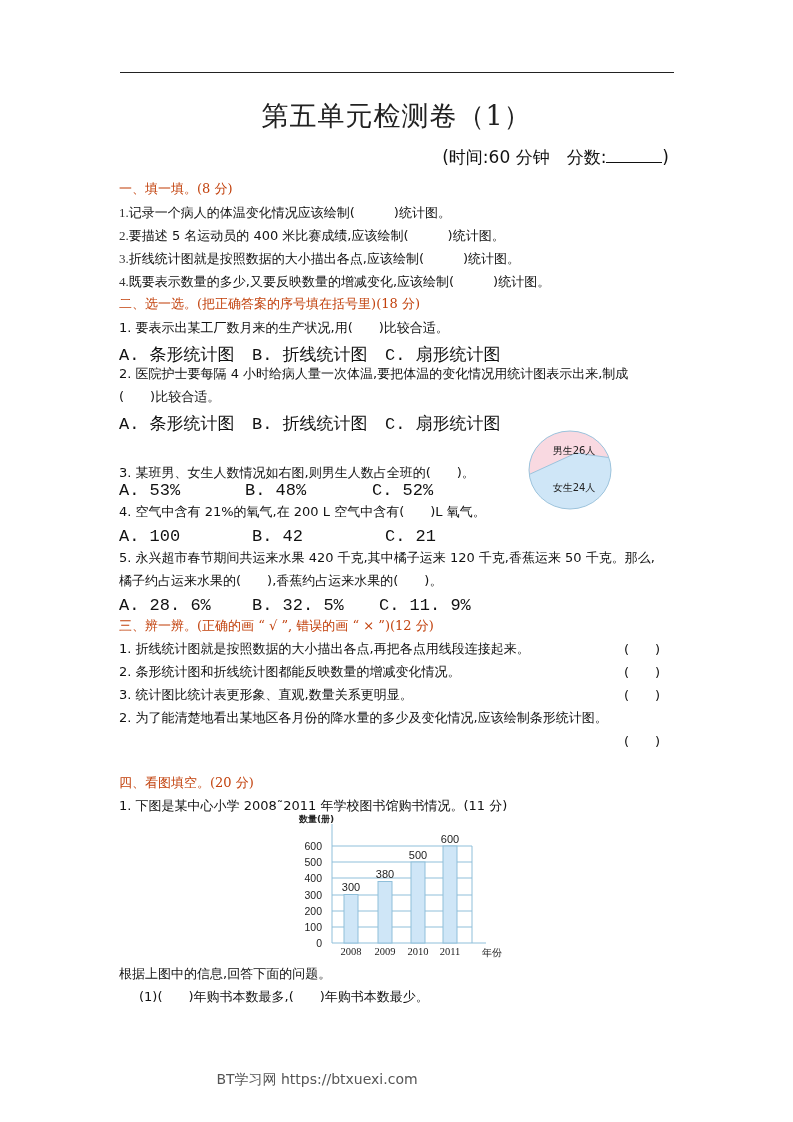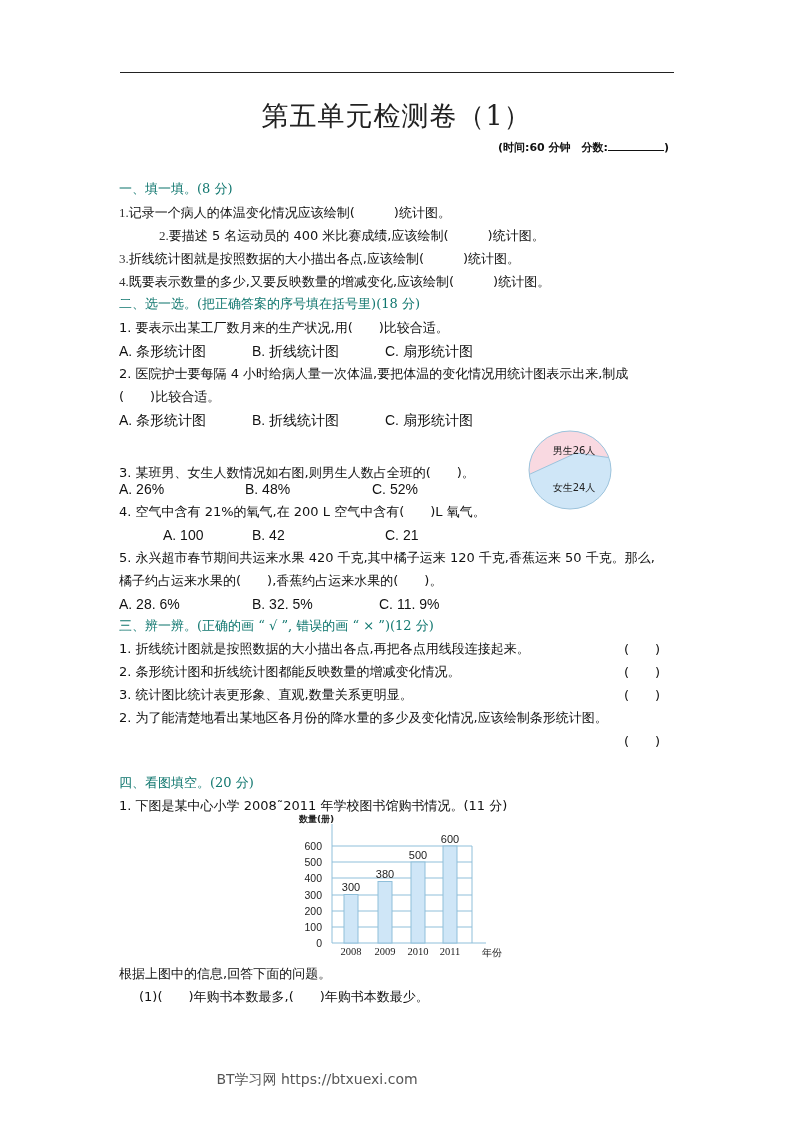--- a/index.html
+++ b/index.html
@@ -1,82 +1,82 @@
 <!DOCTYPE html>
 <html><head>
 <meta charset="utf-8">
 <style>
   html, body { margin:0; padding:0; background:#ffffff; }
   body { width:793px; height:1122px; position:relative; overflow:hidden;
          font-family:"DejaVu Sans", "Liberation Sans", sans-serif; color:#111; }
   .top-rule { position:absolute; left:120px; top:72px; width:554px; height:0; border-top:1.5px solid #222; }
   .title { position:absolute; left:0; width:793px; top:98px; text-align:center;
            font-family:"DejaVu Serif", "Liberation Serif", serif; font-size:27px; color:#222; letter-spacing:1px; }
-  .meta { position:absolute; right:124px; top:138px; font-size:11px; color:#111;font-weight:bold; }
+  .meta { position:absolute; right:124px; top:146px; font-size:17px; color:#111; }
   .meta .blank { display:inline-block; width:56px; border-bottom:1px solid #111; height:12px; vertical-align:baseline; }
   .line { position:absolute; left:119px; font-size:13px; white-space:nowrap; line-height:16px; }
-  .sec { color:#0f766e; font-family:"DejaVu Serif", "Liberation Serif", serif; }
+  .sec { color:#c2410c; font-family:"DejaVu Serif", "Liberation Serif", serif; }
   .num { font-family:"Liberation Serif", "DejaVu Serif", serif; color:#333; }
-  .opt { position:absolute; font-size:14px; font-family:Liberation Sans, sans-serif; white-space:nowrap;text-align:right; }
+  .opt { position:absolute; font-size:17px; font-family:Liberation Mono, monospace; white-space:nowrap;text-align:right; }
   .tf { position:absolute; left:624px; font-size:13px; white-space:pre; }
   .pie { position:absolute; left:528px; top:430px; width:84px; height:80px; }
   .chart { position:absolute; left:296px; top:812px; width:210px; height:148px; }
   .footer { position:absolute; left:0; width:634px; top:1071px; text-align:center;
             font-size:14px; color:#555; font-family:"DejaVu Sans", sans-serif; }
 </style>
 </head>
 <body>
 
 <div class="top-rule"></div>
 <div class="title">第五单元检测卷（1）</div>
 <div class="meta">
   <span>(时间:60 分钟　分数:</span><span class="blank"></span><span>)</span>
 </div>
 
 <div class="line sec" style="top:181px;">一、填一填。(8 分)</div>
 <div class="line" style="top:205px;"><span class="num">1.</span><span>记录一个病人的体温变化情况应该绘制(　　　)统计图。</span></div>
-<div class="line" style="top:228px;margin-left:40px;"><span class="num">2.</span><span>要描述 5 名运动员的 400 米比赛成绩,应该绘制(　　　)统计图。</span></div>
+<div class="line" style="top:228px;"><span class="num">2.</span><span>要描述 5 名运动员的 400 米比赛成绩,应该绘制(　　　)统计图。</span></div>
 <div class="line" style="top:251px;"><span class="num">3.</span><span>折线统计图就是按照数据的大小描出各点,应该绘制(　　　)统计图。</span></div>
 <div class="line" style="top:274px;"><span class="num">4.</span><span>既要表示数量的多少,又要反映数量的增减变化,应该绘制(　　　)统计图。</span></div>
 
 <div class="line sec" style="top:296px;">二、选一选。(把正确答案的序号填在括号里)(18 分)</div>
 <div class="line" style="top:320px;">1. 要表示出某工厂数月来的生产状况,用(　　)比较合适。</div>
 <div class="opt" style="left:119px; top:343px;">A. 条形统计图</div>
 <div class="opt" style="left:252px; top:343px;">B. 折线统计图</div>
 <div class="opt" style="left:385px; top:343px;">C. 扇形统计图</div>
 
 <div class="line" style="top:366px;">2. 医院护士要每隔 4 小时给病人量一次体温,要把体温的变化情况用统计图表示出来,制成</div>
 <div class="line" style="top:389px;">(　　)比较合适。</div>
 <div class="opt" style="left:119px; top:412px;">A. 条形统计图</div>
 <div class="opt" style="left:252px; top:412px;">B. 折线统计图</div>
 <div class="opt" style="left:385px; top:412px;">C. 扇形统计图</div>
 
 <div class="line" style="top:465px;text-align:right;">3. 某班男、女生人数情况如右图,则男生人数占全班的(　　)。</div>
-<div class="opt" style="left:119px; top:481px;">A. 26%</div>
+<div class="opt" style="left:119px; top:481px;">A. 53%</div>
 <div class="opt" style="left:245px; top:481px;">B. 48%</div>
 <div class="opt" style="left:372px; top:481px;">C. 52%</div>
 
 <svg class="pie" viewBox="0 0 84 80">
   <defs>
       <clipPath id="pc">
         <ellipse cx="42" cy="40" rx="41" ry="39"></ellipse>
       </clipPath>
     </defs>
   <g clip-path="url(#pc)">
     <rect x="0" y="0" width="84" height="80" fill="#cfe6f7"></rect>
     <polygon points="0,0 84,0 84,28 48,23 0,45" fill="#f9d9e1"></polygon>
     <polyline points="0,45 48,23 84,28" fill="none" stroke="#9cc3dc" stroke-width="1"></polyline>
   </g>
   <ellipse cx="42" cy="40" rx="41" ry="39" fill="none" stroke="#9cc3dc" stroke-width="1"></ellipse>
   <text x="46" y="24" font-size="10" text-anchor="middle" fill="#222" font-family="DejaVu Sans, sans-serif">男生26人</text>
   <text x="46" y="61" font-size="10" text-anchor="middle" fill="#222" font-family="DejaVu Sans, sans-serif">女生24人</text>
 </svg>
 
 <div class="line" style="top:504px;">4. 空气中含有 21%的氧气,在 200 L 空气中含有(　　)L 氧气。</div>
-<div class="opt" style="left:119px; top:527px;margin-left:44px;">A. 100</div>
+<div class="opt" style="left:119px; top:527px;">A. 100</div>
 <div class="opt" style="left:252px; top:527px;">B. 42</div>
 <div class="opt" style="left:385px; top:527px;">C. 21</div>
 
 <div class="line" style="top:550px;">5. 永兴超市春节期间共运来水果 420 千克,其中橘子运来 120 千克,香蕉运来 50 千克。那么,</div>
 <div class="line" style="top:573px;">橘子约占运来水果的(　　),香蕉约占运来水果的(　　)。</div>
 <div class="opt" style="left:119px; top:596px;">A. 28. 6%</div>
 <div class="opt" style="left:252px; top:596px;">B. 32. 5%</div>
 <div class="opt" style="left:379px; top:596px;">C. 11. 9%</div>
 
 <div class="line sec" style="top:618px;">三、辨一辨。(正确的画 “ √ ”, 错误的画 “ × ”)(12 分)</div>

